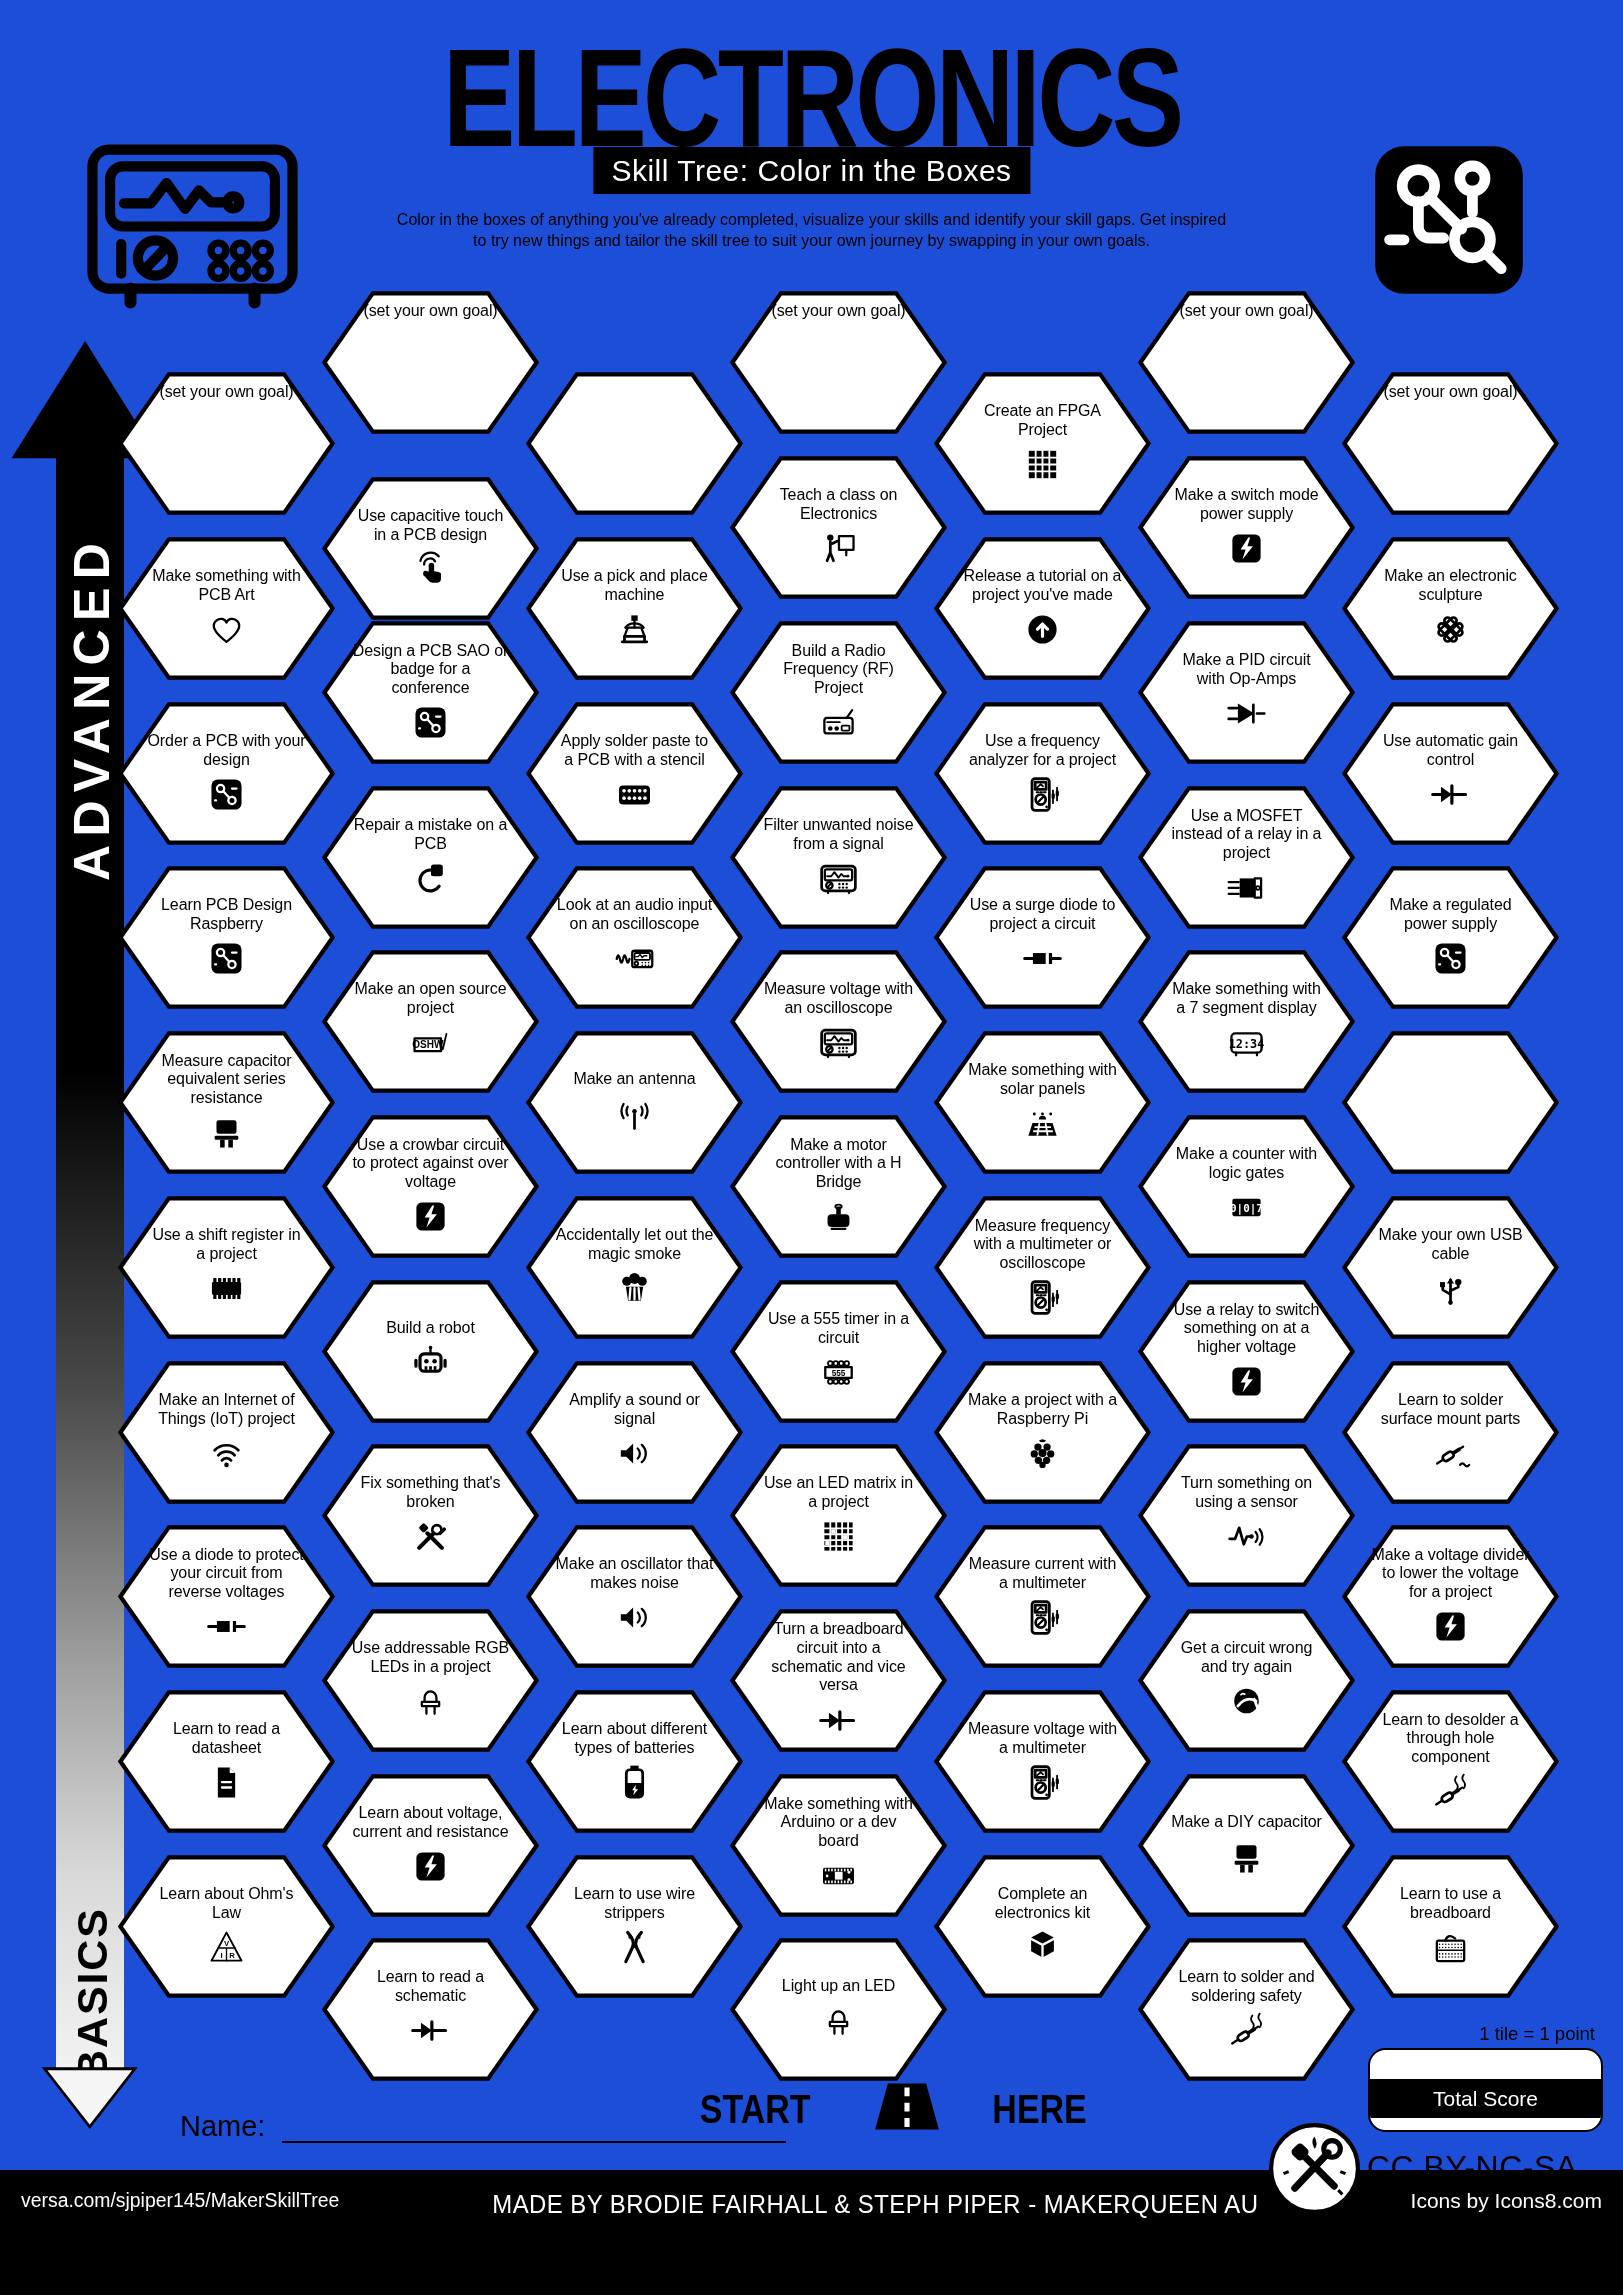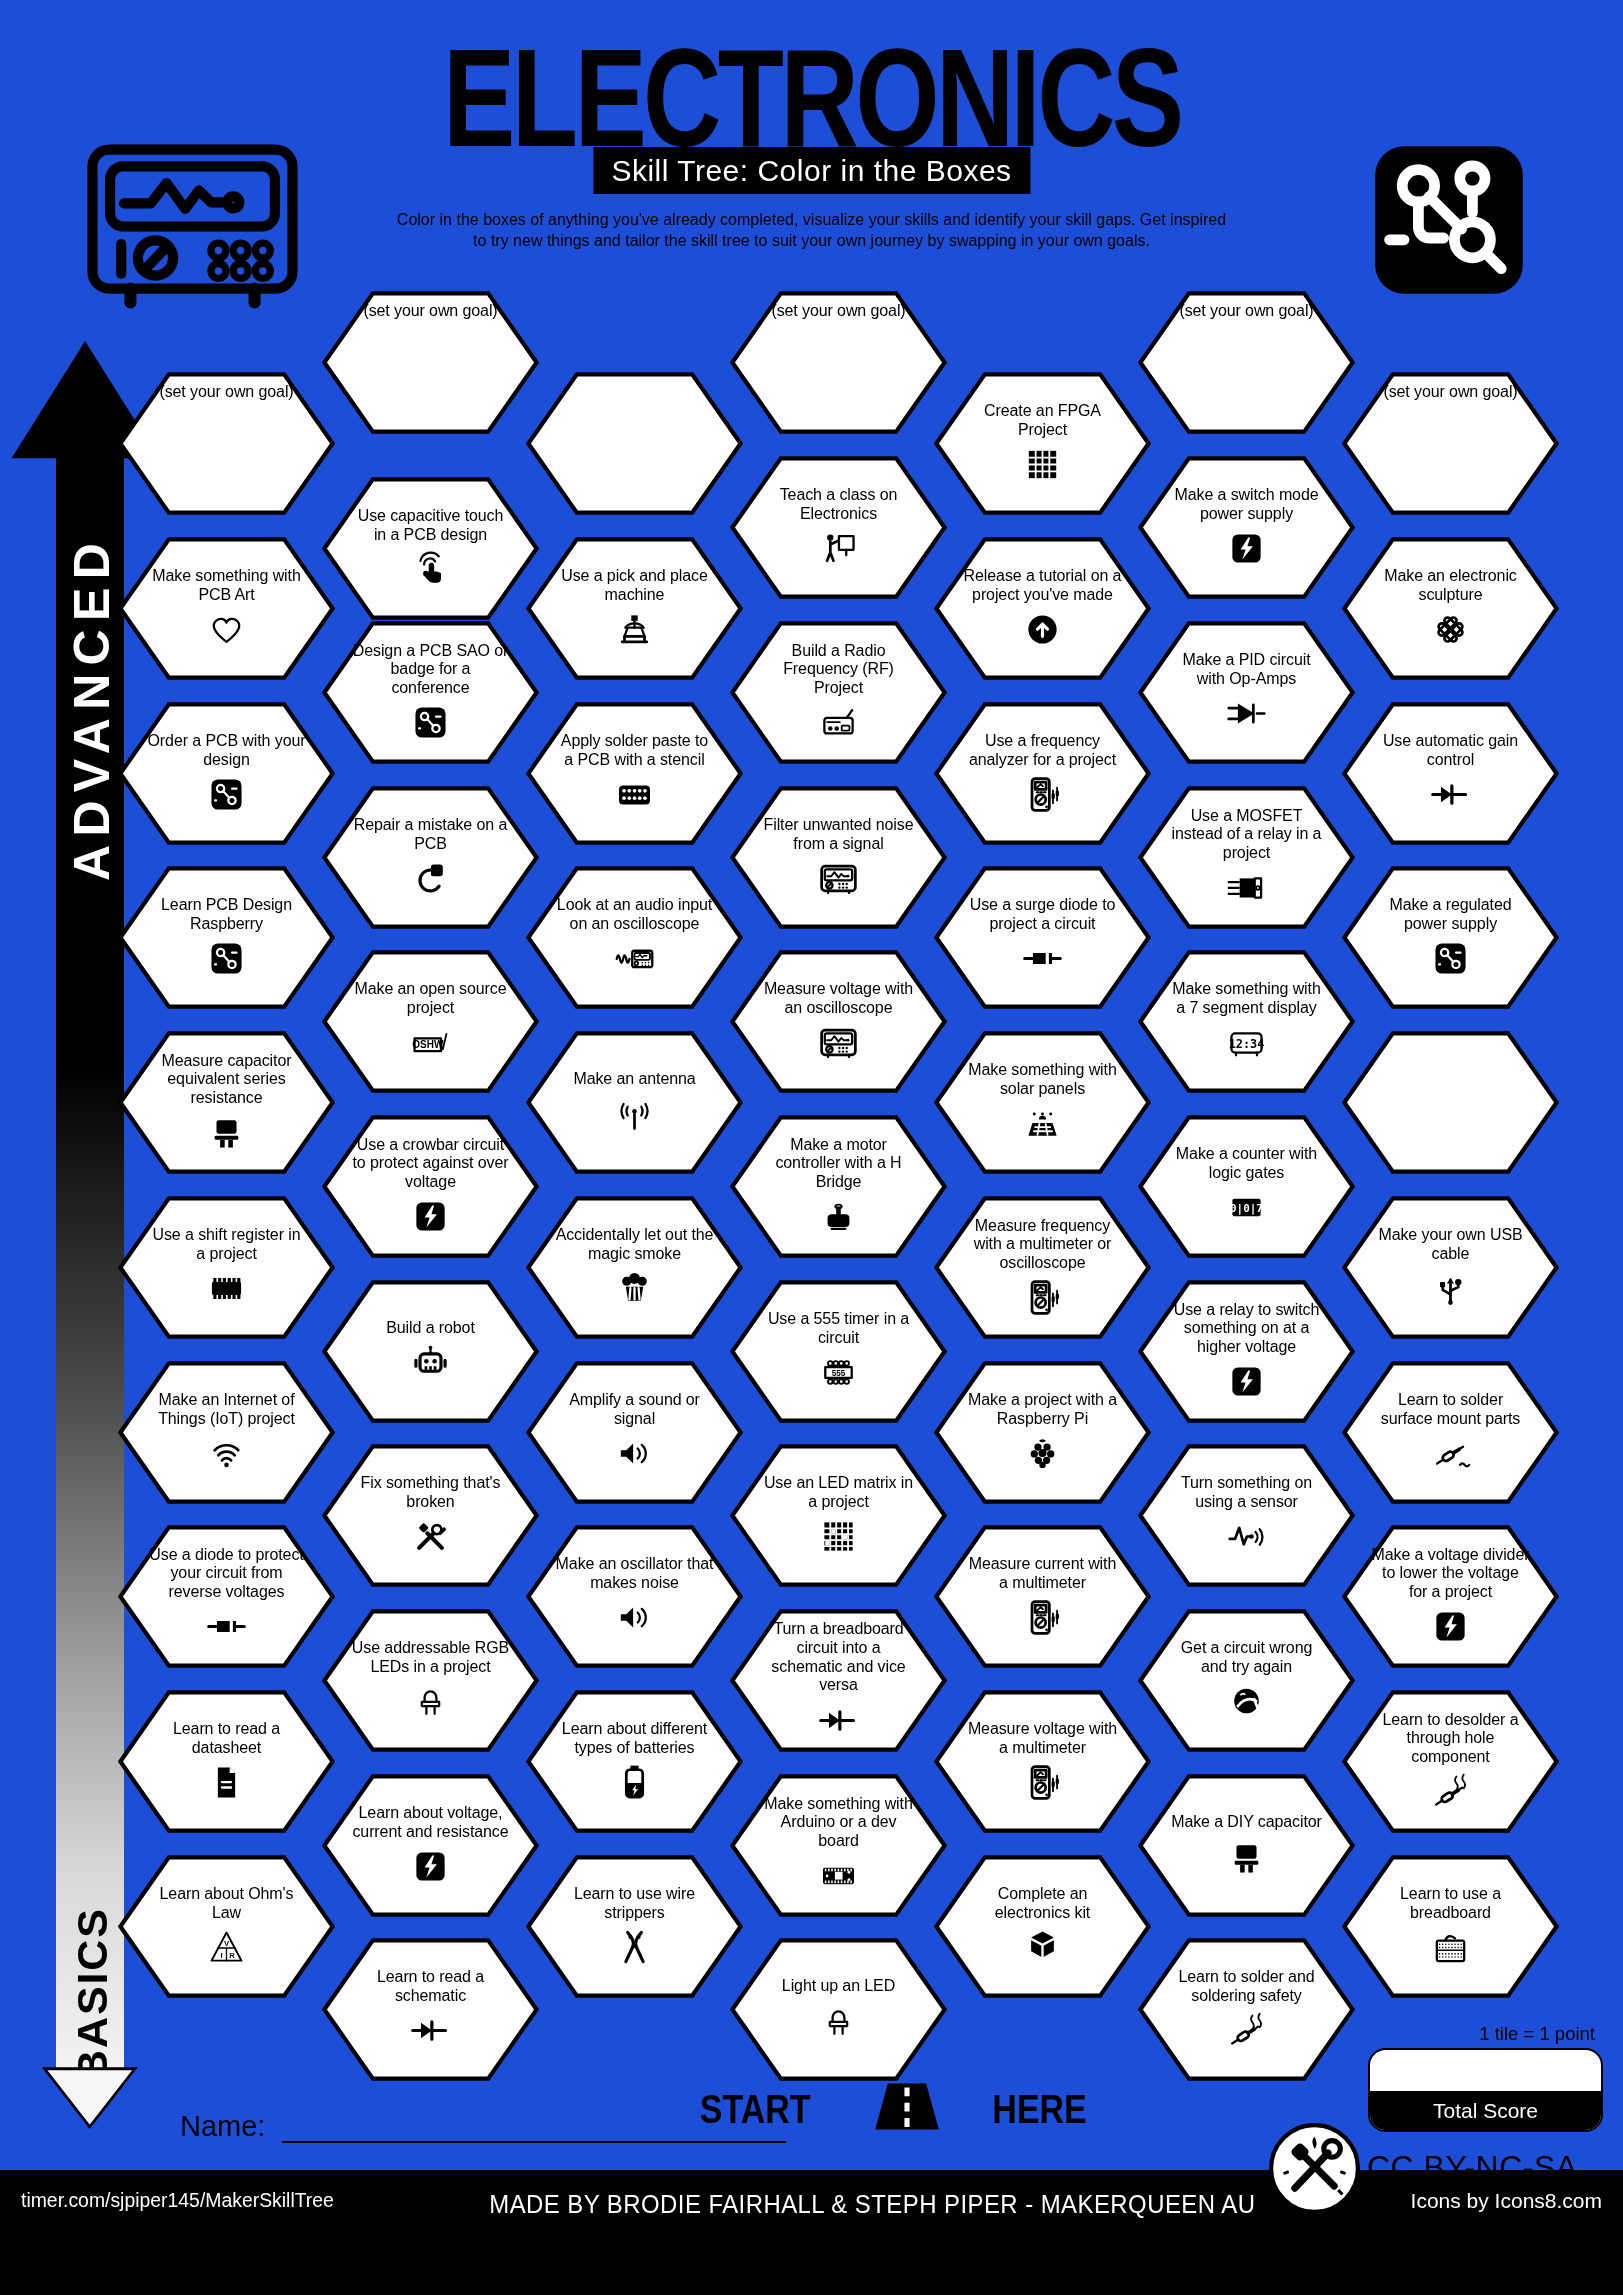--- a/index.html
+++ b/index.html
@@ -29,21 +29,21 @@
   .hex .label{font-size:16px;line-height:1.17;letter-spacing:-0.1px;}
   .hex.goal .content{justify-content:flex-start;padding-top:3.7px;}
   .icon{display:flex;align-items:center;justify-content:center;}
   
   .start-word{position:absolute;font-size:40px;font-weight:900;transform:scaleX(.85);}
   #namefield{position:absolute;left:180px;top:2110px;font-size:29px;}
   #nameline{position:absolute;left:282px;top:2141px;width:504px;border-bottom:2.3px solid #000;height:0;}
   #tilepoint{position:absolute;right:28px;top:2023px;font-size:18.5px;}
   #scorebox{position:absolute;left:1368px;top:2048px;width:231px;height:80px;border:2.8px solid #000;
         border-radius:17.6px;overflow:hidden;background:#fff;}
-  #scorebox .black{position:absolute;left:0;right:0;bottom:0;height:39px;background:#000;color:#fff;
+  #scorebox .black{position:absolute;left:0;right:0;bottom:12px;height:39px;background:#000;color:#fff;
         display:flex;align-items:center;justify-content:center;font-size:21px;}
   #cc{position:absolute;left:1367px;top:2149px;font-size:32px;letter-spacing:0.5px;}
   #makerlogo{position:absolute;left:1268px;top:2122px;z-index:5;}
   
   #footer{position:absolute;left:0;right:0;top:2170px;bottom:0;background:#000;color:#fff;
         display:flex;align-items:flex-start;justify-content:space-between;padding:18.5px 21px 0 21px;box-sizing:border-box;}
   #footer .l{font-size:19.4px;}
   #footer .c{font-size:26px;letter-spacing:0.5px;transform:scaleX(.92);}
   #footer .r{font-size:21px;}
 </style>
@@ -1545,19 +1545,19 @@
         <circle cx="62" cy="26" r="8" stroke-width="5"></circle>
       </g>
       <rect x="24" y="22" width="14" height="14" rx="4" transform="rotate(45 31 29)" fill="#000"></rect>
       <path d="M45 14 q4 8 0 12 q-4 -8 0 -12" fill="#000"></path>
       <path d="M70 48 l5 2 M20 48 l-5 2 M68 66 l4 4" stroke="#000" stroke-width="3"></path>
     </svg>
   </div>
   <div id="cc">CC BY-NC-SA 4.0</div>
 
   <div id="footer">
-    <div class="l">timer.com/sjpiper145/MakerSkillTree</div>
+    <div class="l">versa.com/sjpiper145/MakerSkillTree</div>
     <div class="c">MADE BY BRODIE FAIRHALL &amp; STEPH PIPER  -  MAKERQUEEN AU</div>
     <div class="r">Icons by Icons8.com</div>
   </div>
 
 </div>
 
 
 </body></html>

